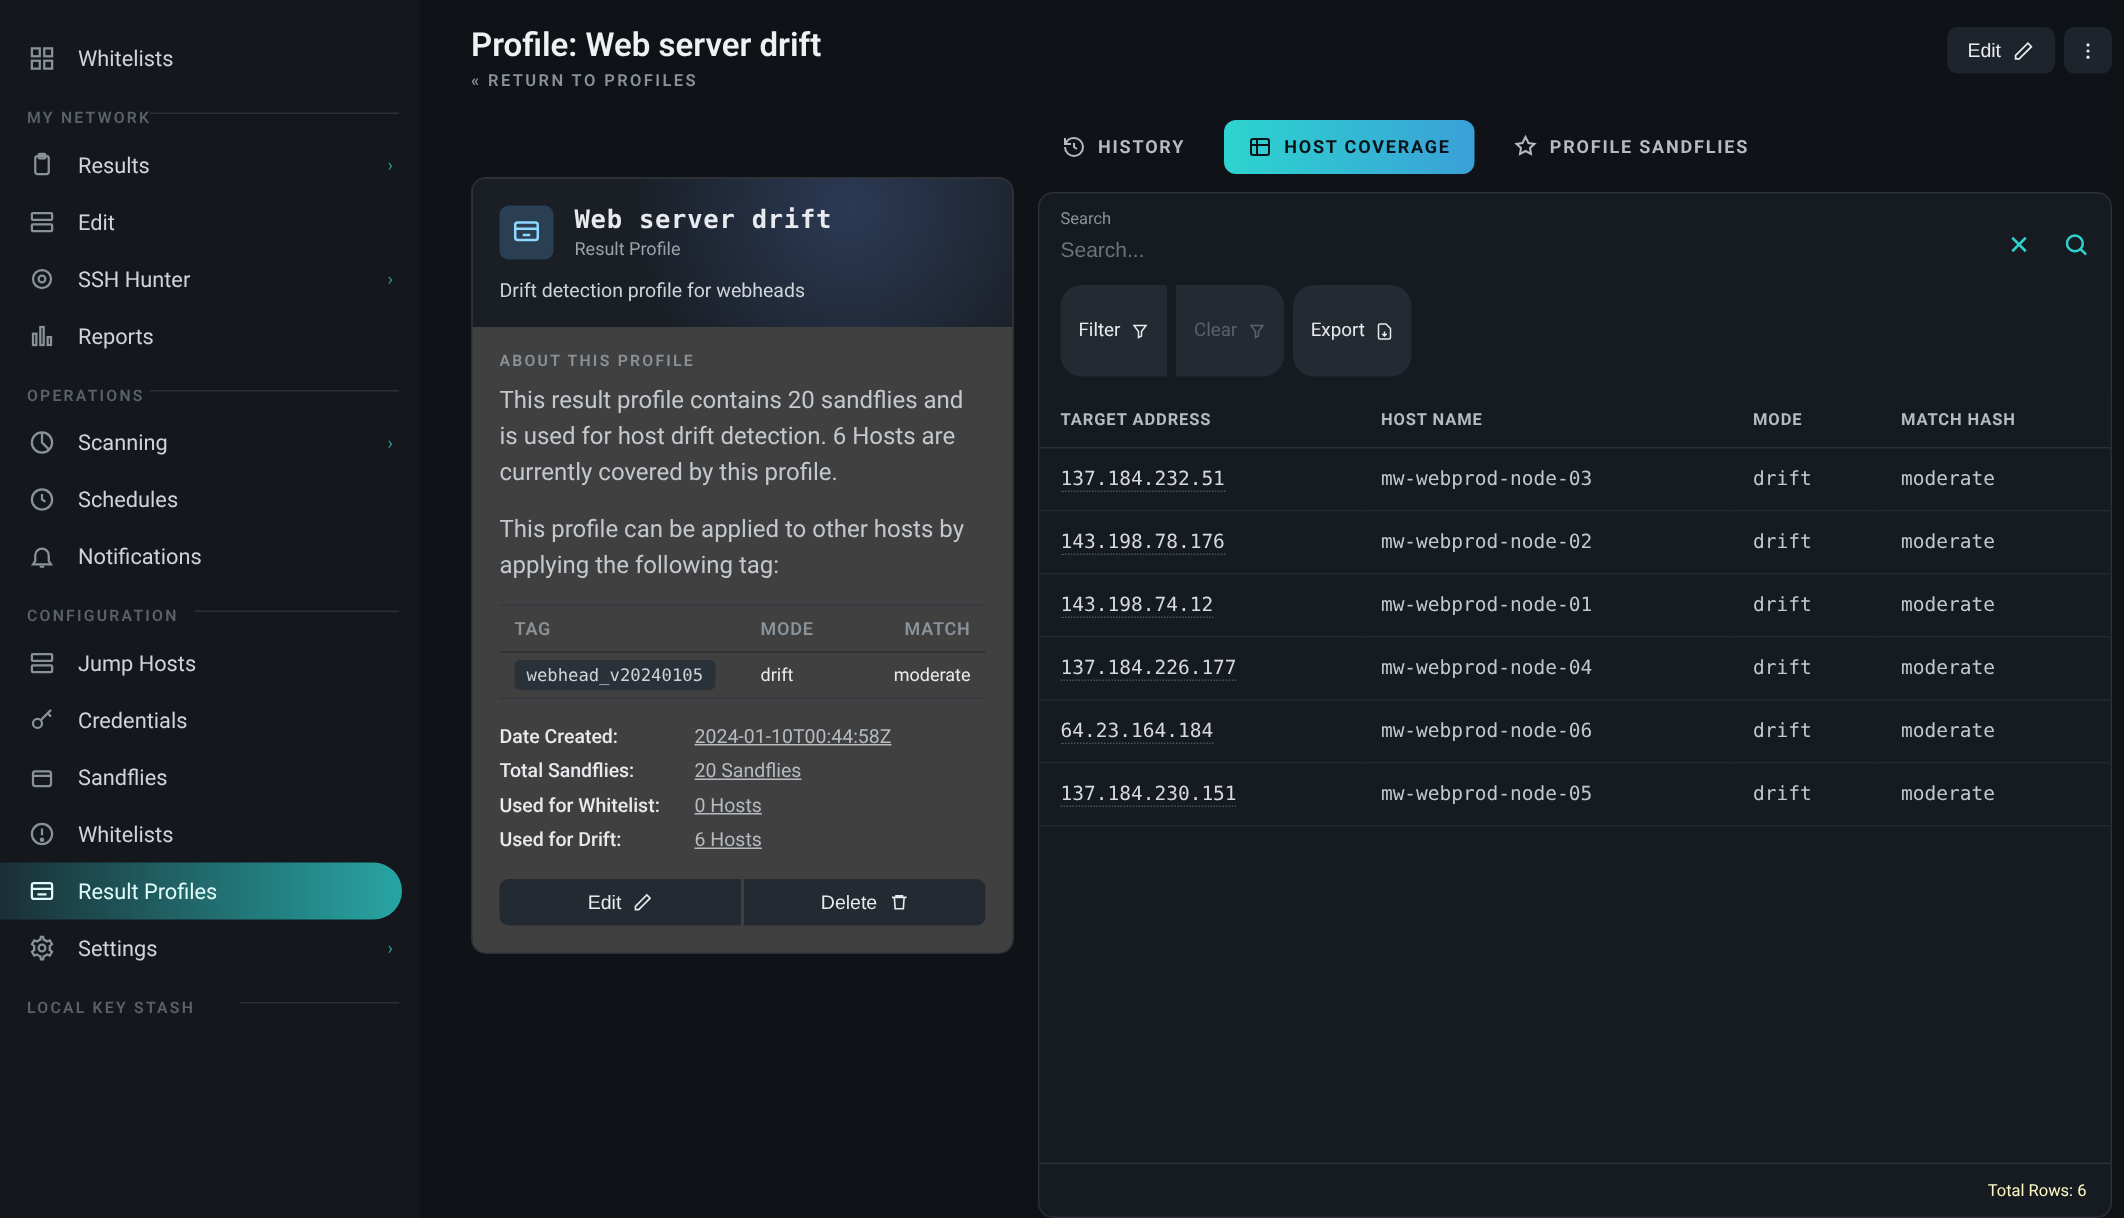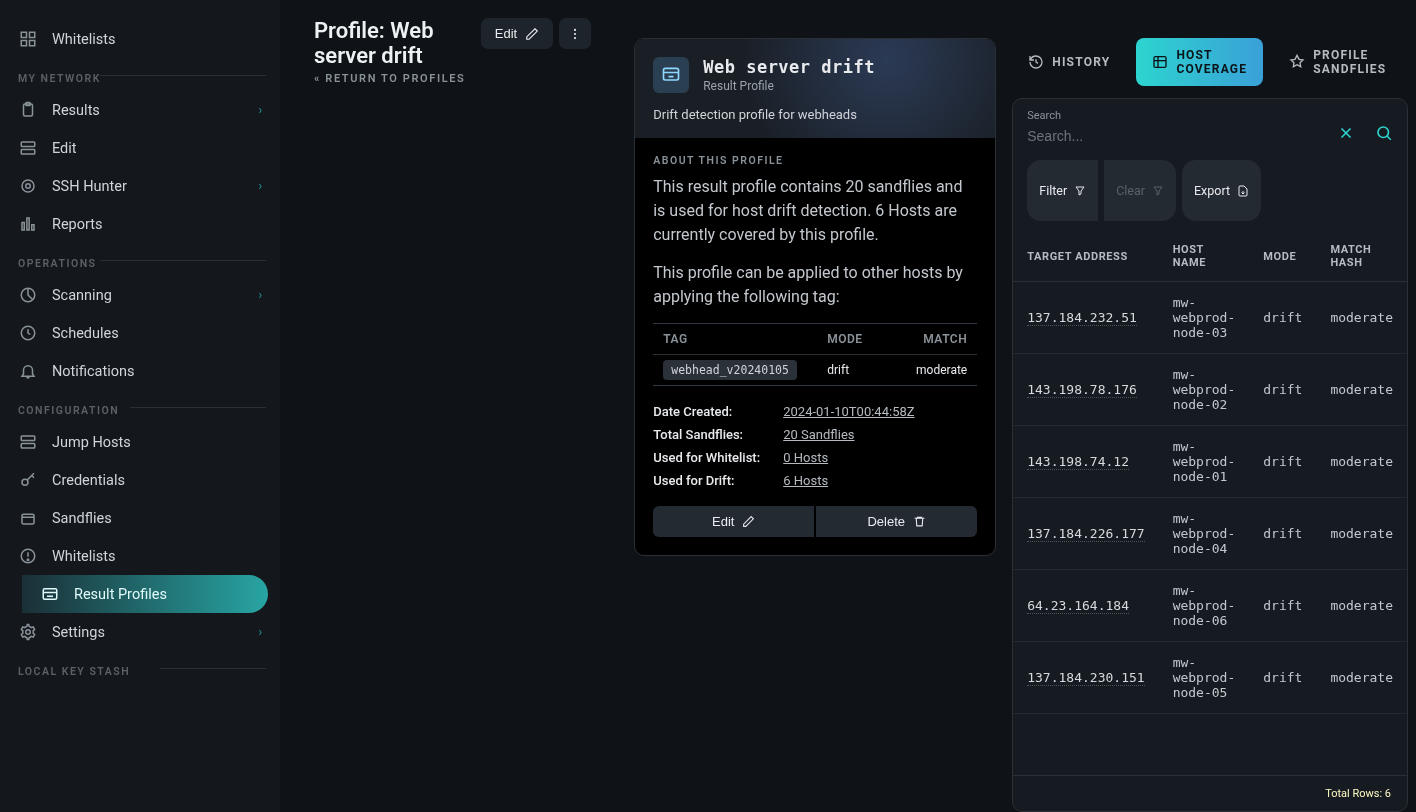--- a/index.html
+++ b/index.html
@@ -31,21 +31,20 @@
   color: #d0d4d8;
   font-size: 14.5px;
   cursor: pointer;
   position: relative;
 }
 .nav-item.active {
   background: linear-gradient(90deg, #1a2f36, #2dd4cf 140%);
   color: #e0fbfa;
   border-radius: 0 20px 20px 0;
   margin-right: 12px;
-  margin-left: 22px;
 }
 .nav-item .icon-slot {
   width: 20px; height: 20px; display: inline-flex; align-items: center; justify-content: center;
   margin-right: 14px; color: #8a9299;
 }
 .nav-item.active .icon-slot { color: #e0fbfa; }
 .nav-item .chev { margin-left: auto; color: #2dd4cf; font-size: 12px; opacity: 0.7; }
 .section-label {
   font-size: 10.5px;
   letter-spacing: 1.5px;
@@ -61,47 +60,47 @@
   border-top: 1px solid #2a3036;
 }
 .section-label.short::after { left: 100px; }
 .section-label.long::after { left: 160px; }
 
 
 .main {
   flex: 1;
   height: 100%;
   display: flex;
-  flex-direction: row;
+  flex-direction: column;
   padding: 18px 8px 0 34px;
   overflow: hidden;
-  gap: 43px;
 }
 .topbar { display: flex; align-items: flex-start; }
 .page-title { font-size: 22px; font-weight: 600; color: #eef1f4; }
 .backlink { font-size: 11px; letter-spacing: 1.6px; color: #8a9299; margin-top: 4px; font-weight: 600; }
 .backlink::before { content: "« "; }
 .top-actions { margin-left: auto; display: flex; gap: 6px; }
 .btn {
   background: #1e242b; color: #e8eaed; border: none; border-radius: 7px;
   padding: 8px 14px; font-size: 13px; display: inline-flex; align-items: center; gap: 8px;
   cursor: pointer;
 }
 .btn.icon-only { padding: 8px 9px; }
 
 .content-row { display: flex; gap: 16px; margin-top: 20px; flex: 1; min-height: 0; }
 
 
 .profile-card {
   width: 362px;
-  background: #000000;
+  background: #404040;
   border: 1px solid #2a3036;
   border-radius: 10px;
   overflow: hidden;
   align-self: flex-start;
+  margin-top: 38px;
 }
 .card-hero {
   padding: 18px 18px 16px 18px;
   background: radial-gradient(circle at 70% 20%, #2b3a55 0%, #1a1f26 55%);
 }
 .hero-head { display: flex; gap: 14px; align-items: center; }
 .hero-icon {
   width: 36px; height: 36px; border-radius: 6px; background: #2a3f52;
   display: flex; align-items: center; justify-content: center; color: #8fd8ff;
 }

